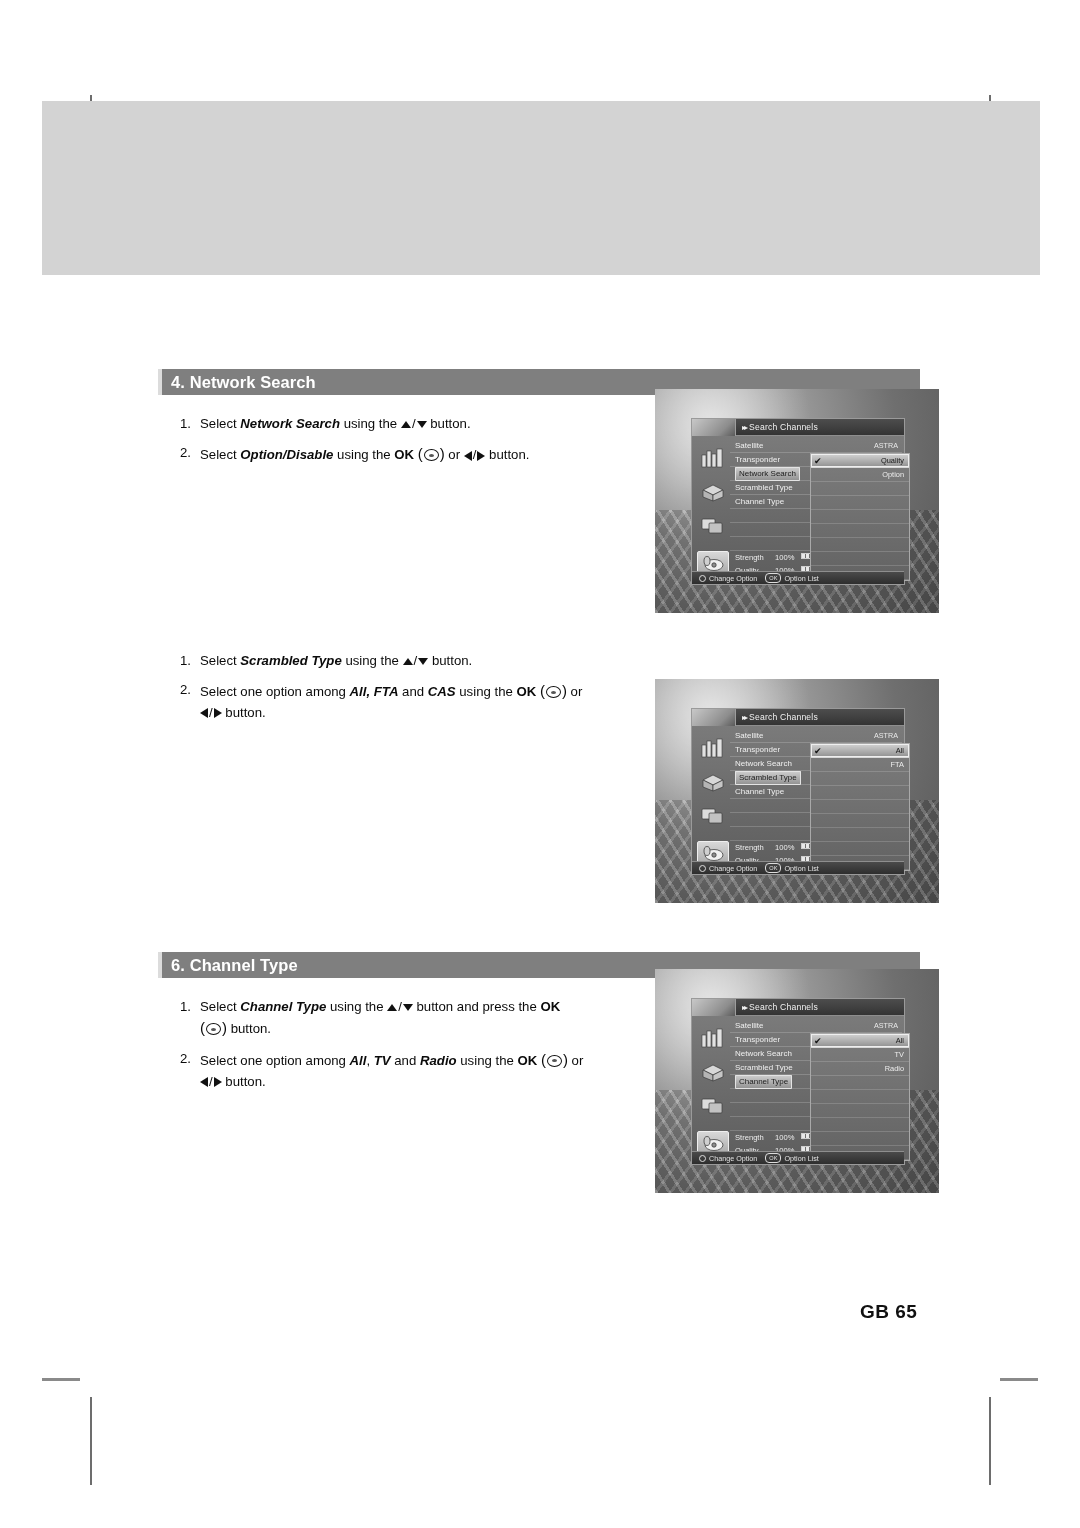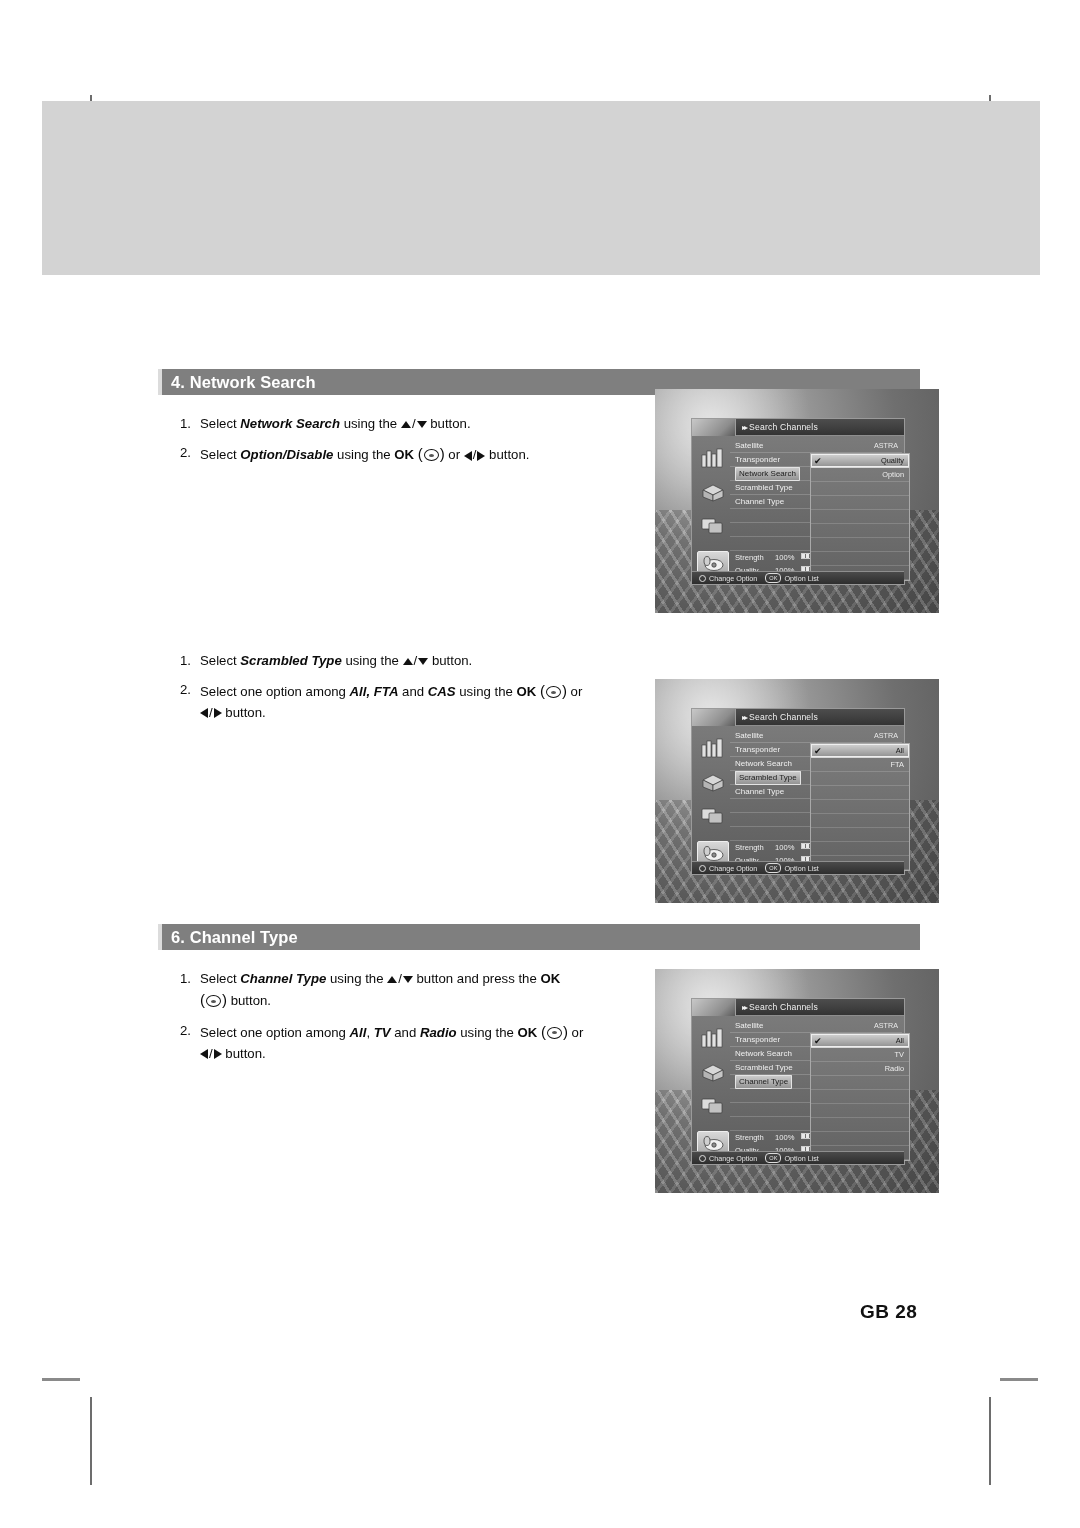--- a/index.html
+++ b/index.html
@@ -377,21 +377,21 @@
           <div class="drop-row">&nbsp;</div>
           <div class="drop-row">&nbsp;</div>
           <div class="drop-row">&nbsp;</div>
         </div>
         <div class="osd-footer">
           <span class="fo"></span><span>Change Option</span><span class="fk">OK</span><span>Option List</span>
         </div>
       </div>
     </div>
 
-    <div class="section" style="top:896px;">
+    <div class="section" style="top:924px;">
       <div class="sec-bar">
         <div class="accent"></div>
         <div class="sec-title">6. Channel Type</div>
       </div>
       <div class="steps" style="width:490px;">
         <div class="step">
           <span class="step-num">1.</span>
           <span class="step-text">Select <i>Channel Type</i> using the <span class="tri-up"></span><span class="sep">/</span><span class="tri-dn"></span> button and press the <b>OK</b><br><span class="paren">(</span><span class="okbtn"></span><span class="paren">)</span> button.</span>
         </div>
         <div class="step">
@@ -471,15 +471,15 @@
           <div class="drop-row">&nbsp;</div>
         </div>
         <div class="osd-footer">
           <span class="fo"></span><span>Change Option</span><span class="fk">OK</span><span>Option List</span>
         </div>
       </div>
     </div>
 
   </div>
 
-  <div class="page-no">GB 28</div>
+  <div class="page-no">GB 65</div>
 
 </div>
 
 </body></html>

